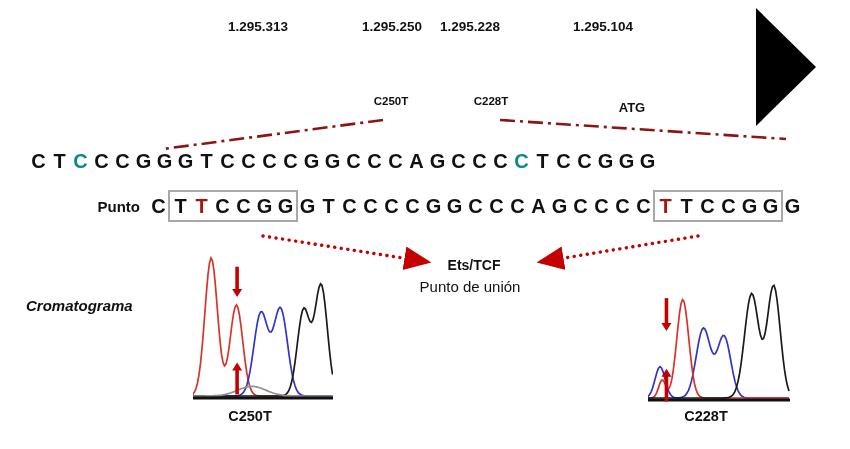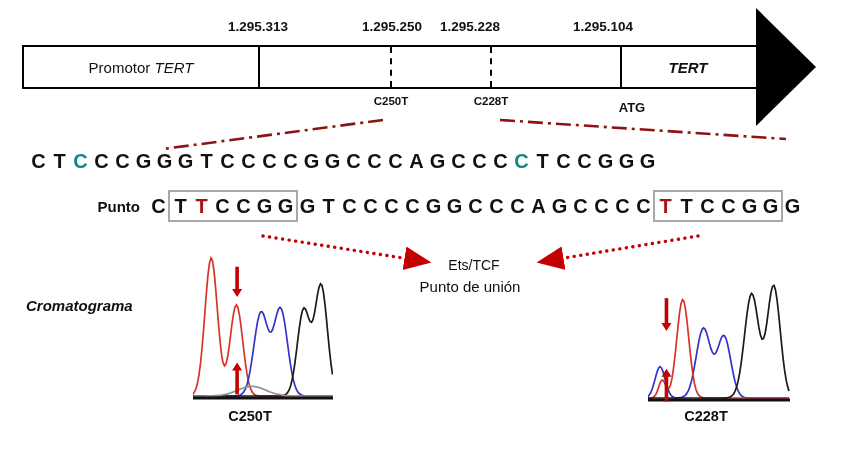--- a/index.html
+++ b/index.html
@@ -21,47 +21,39 @@
   .atg-label{position:absolute;top:100px;transform:translateX(-50%);font-size:13px;font-weight:700;}
 
   
   .seq-row{position:absolute;display:flex;align-items:center;}
   .seq-label{width:112px;text-align:right;margin-right:8px;font-size:15px;font-weight:700;flex:0 0 auto;}
   .seq-letters{display:flex;align-items:center;}
   .nt{display:inline-block;width:21px;text-align:center;font-size:20px;font-weight:600;line-height:26px;}
   .seq-box{display:flex;border:2px solid #a8a8a8;padding:1px 0;margin:-3px -1px;background:transparent;}
 
   
-  .ets-line1{position:absolute;top:257px;transform:translateX(-50%);font-size:14px;font-weight:400;}
+  .ets-line1{position:absolute;top:257px;transform:translateX(-50%);font-size:14px;font-weight:700;}
   .ets-line2{position:absolute;top:278px;transform:translateX(-50%);font-size:15px;font-weight:400;white-space:nowrap;}
 
   
   .chroma-section-label{position:absolute;left:26px;top:297px;font-size:15px;font-weight:700;font-style:italic;}
   .chroma-label{position:absolute;transform:translateX(-50%);font-size:14.5px;font-weight:700;}
 
   svg{display:block;}
 </style>
 </head>
 <body>
 
 <div class="canvas">
 
   <div class="coord" style="left:258px">1.295.313</div>
   <div class="coord" style="left:392px">1.295.250</div>
   <div class="coord" style="left:470px">1.295.228</div>
   <div class="coord" style="left:603px">1.295.104</div>
 
-  <div class="gene-bar">
-    <div class="divider" style="left:234px"></div>
-    <div class="divider dashed" style="left:366px"></div>
-    <div class="divider dashed" style="left:466px"></div>
-    <div class="divider" style="left:596px"></div>
-    <div class="bar-label" style="left:0;width:234px"><span>Promotor </span><i>TERT</i></div>
-    <div class="bar-label" style="left:596px;width:136px;font-style:italic;font-weight:700">TERT</div>
-  </div>
   <div class="tx-arrow"></div>
 
   <div class="mut-label" style="left:391px">C250T</div>
   <div class="mut-label" style="left:491px">C228T</div>
   <div class="atg-label" style="left:632px">ATG</div>
 
   <svg class="abs" style="left:0;top:0" width="850" height="449">
     <defs>
       <marker id="mArr" markerWidth="9" markerHeight="9" refX="7" refY="3.5" orient="auto">
         <path d="M0 0 L8 3.5 L0 7 Z" fill="#c40000"></path>

